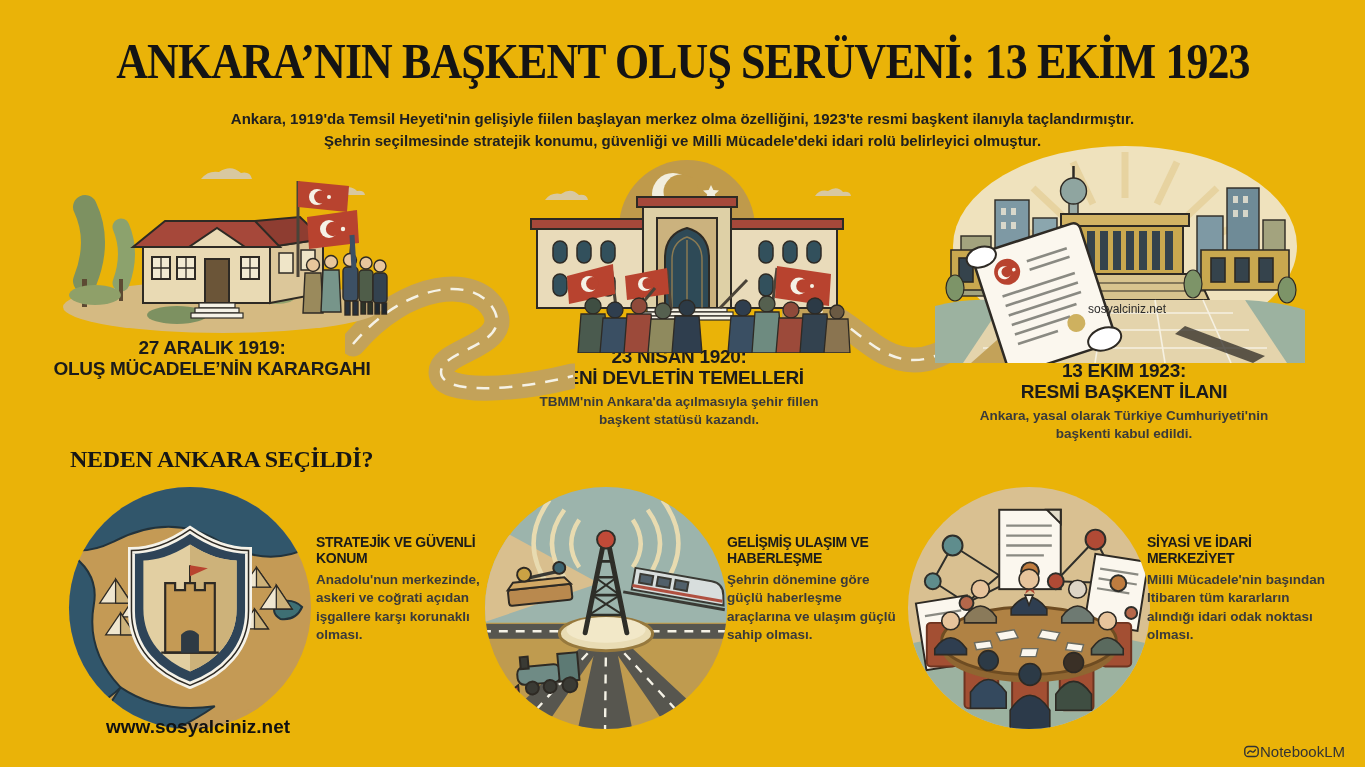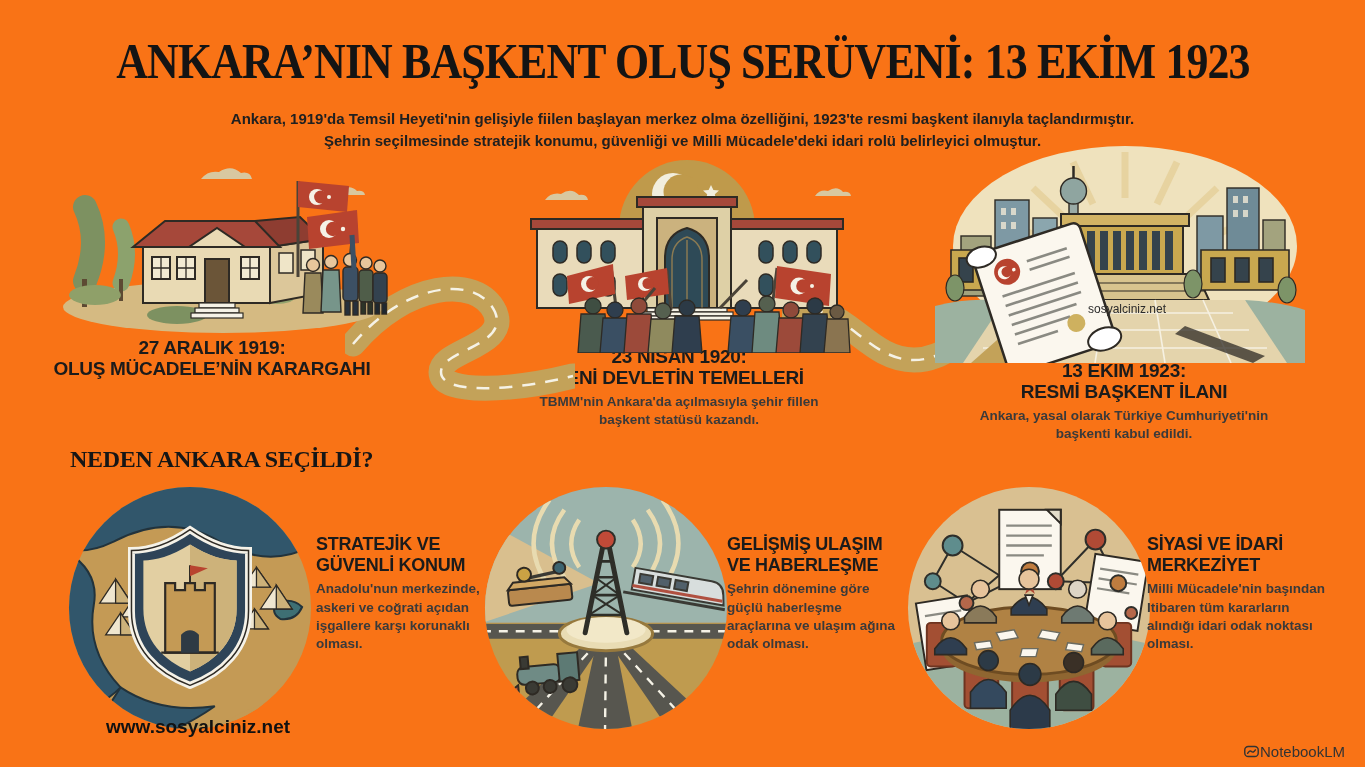--- a/index.html
+++ b/index.html
@@ -1,34 +1,34 @@
 <!DOCTYPE html>
 <html><head>
 <meta charset="utf-8">
 <style>
   html,body{margin:0;padding:0;background:#e8e6df;}
-  .canvas{position:relative;width:1365px;height:767px;background:#f97316;overflow:hidden;
+  .canvas{position:relative;width:1365px;height:767px;background:#eab308;overflow:hidden;
           font-family:"Liberation Sans",sans-serif;color:#1c1c1c;margin:0 auto;}
   
   .title-wrap{position:absolute;top:32px;left:0;width:100%;text-align:center;}
   .title-wrap span{display:inline-block;font-family:"Liberation Serif",serif;font-weight:700;
         font-size:51px;letter-spacing:-1px;color:#141414;white-space:nowrap;
         transform:scaleX(0.86);transform-origin:center;}
   .subtitle{position:absolute;left:0;width:100%;text-align:center;font-weight:700;
         font-size:15px;color:#202020;margin-top:22px;}
   .sub1{top:88px}.sub2{top:110px}
   
   .tl-text{position:absolute;width:330px;text-align:center;}
   .tl-date,.tl-title{font-weight:700;font-size:19px;letter-spacing:-0.3px;line-height:1.12;color:#1b1b1b;}
   .tl-desc{font-weight:700;font-size:13.5px;color:#3a3a3a;line-height:1.35;margin-top:4px;}
   
   .reasons-heading{position:absolute;left:70px;top:446px;font-weight:700;font-size:24px;
         letter-spacing:-0.3px;color:#161616;font-family:Liberation Serif, serif;}
   .reason-text{position:absolute;text-align:left;}
-  .reason-title{font-weight:700;font-size:18px;letter-spacing:-0.3px;line-height:1.15;color:#1b1b1b;}
+  .reason-title{font-weight:700;font-size:14px;letter-spacing:-0.3px;line-height:1.15;color:#1b1b1b;}
   .reason-desc{font-weight:700;font-size:13.5px;color:#3a3a3a;line-height:1.35;margin-top:5px;}
   
   .illus{position:absolute;}
   .circle-illus{position:absolute;width:248px;height:248px;}
   
   .wm-inline{position:absolute;left:1088px;top:302px;font-weight:400;font-size:12px;color:#2b2b2b;}
   .wm-bottom{position:absolute;left:106px;top:716px;font-weight:700;font-size:19px;color:#111;}
   .brand{position:absolute;left:1243px;top:743px;display:flex;align-items:center;
         font-size:15px;color:#333;}
   svg{display:block}
@@ -597,21 +597,21 @@
       </g>
     </g>
   </svg>
 
   <div class="reason-text" style="left:316px;top:534px;width:168px">
     <div class="reason-title">STRATEJİK VE GÜVENLİ KONUM</div>
     <div class="reason-desc">Anadolu'nun merkezinde, askeri ve coğrati açıdan işgallere karşı korunaklı olması.</div>
   </div>
   <div class="reason-text" style="left:727px;top:534px;width:178px">
     <div class="reason-title">GELİŞMİŞ ULAŞIM VE HABERLEŞME</div>
-    <div class="reason-desc">Şehrin dönemine göre güçlü haberleşme araçlarına ve ulaşım ağına odak olması.</div>
+    <div class="reason-desc">Şehrin dönemine göre güçlü haberleşme araçlarına ve ulaşım güçlü sahip olması.</div>
   </div>
   <div class="reason-text" style="left:1147px;top:534px;width:185px">
     <div class="reason-title">SİYASİ VE İDARİ MERKEZİYET</div>
     <div class="reason-desc">Milli Mücadele'nin başından Itibaren tüm kararların alındığı idari odak noktası olması.</div>
   </div>
 
   <div class="wm-inline" style="z-index:3">sosyalciniz.net</div>
   <div class="wm-bottom">www.sosyalciniz.net</div>
   <div class="brand">
     <svg width="17" height="17" viewBox="0 0 24 24">

